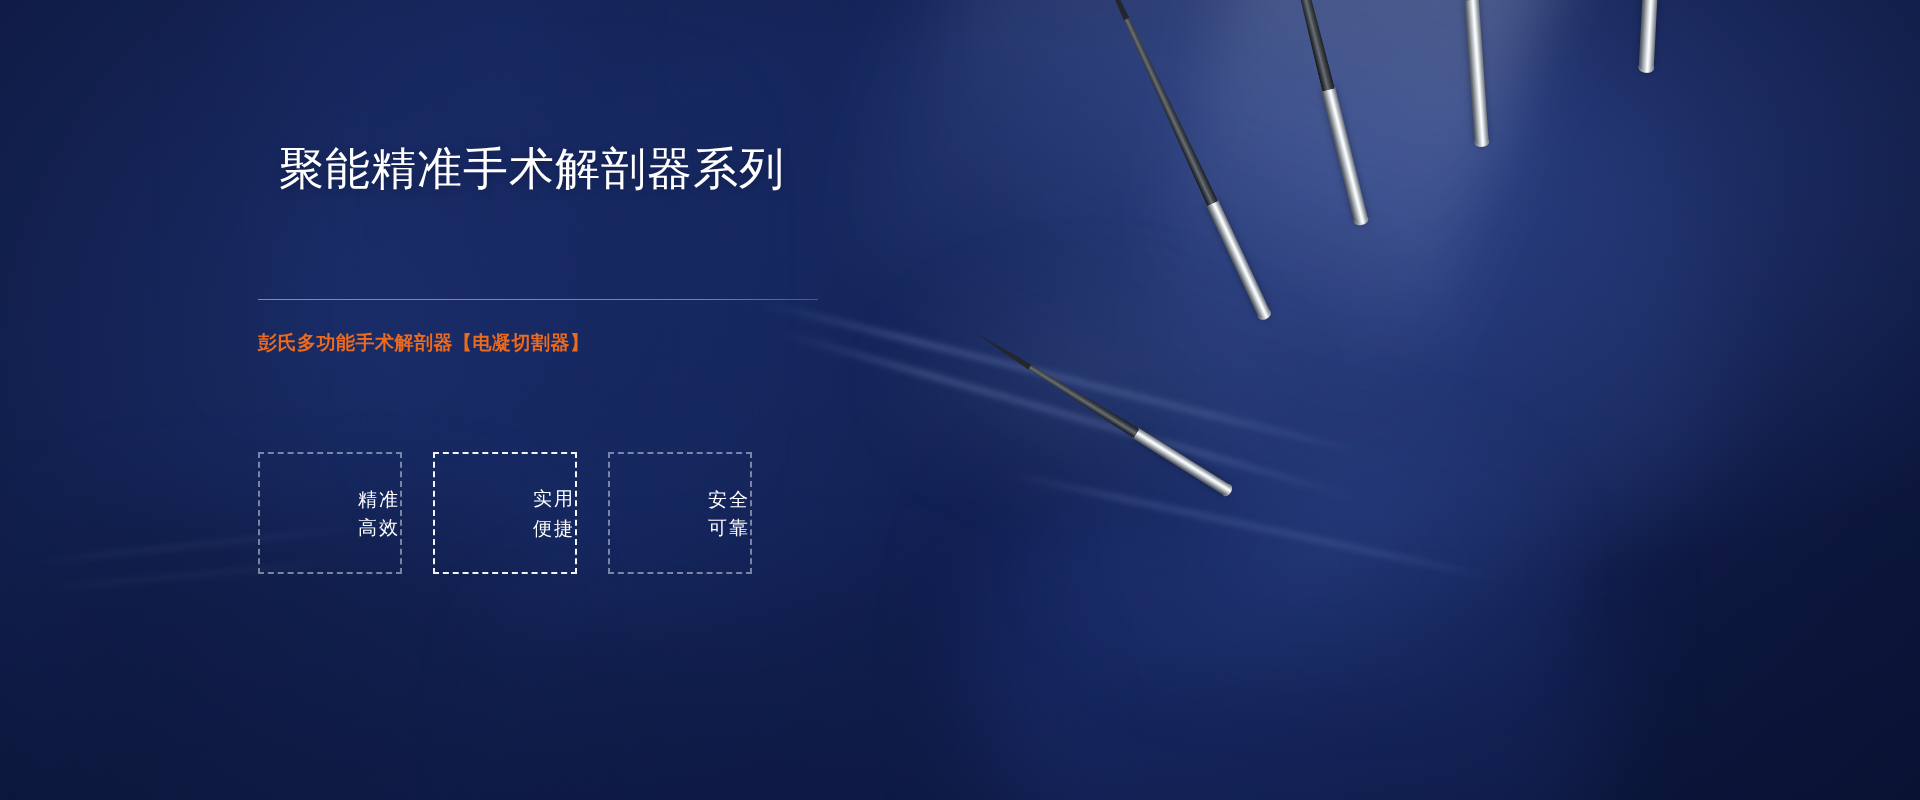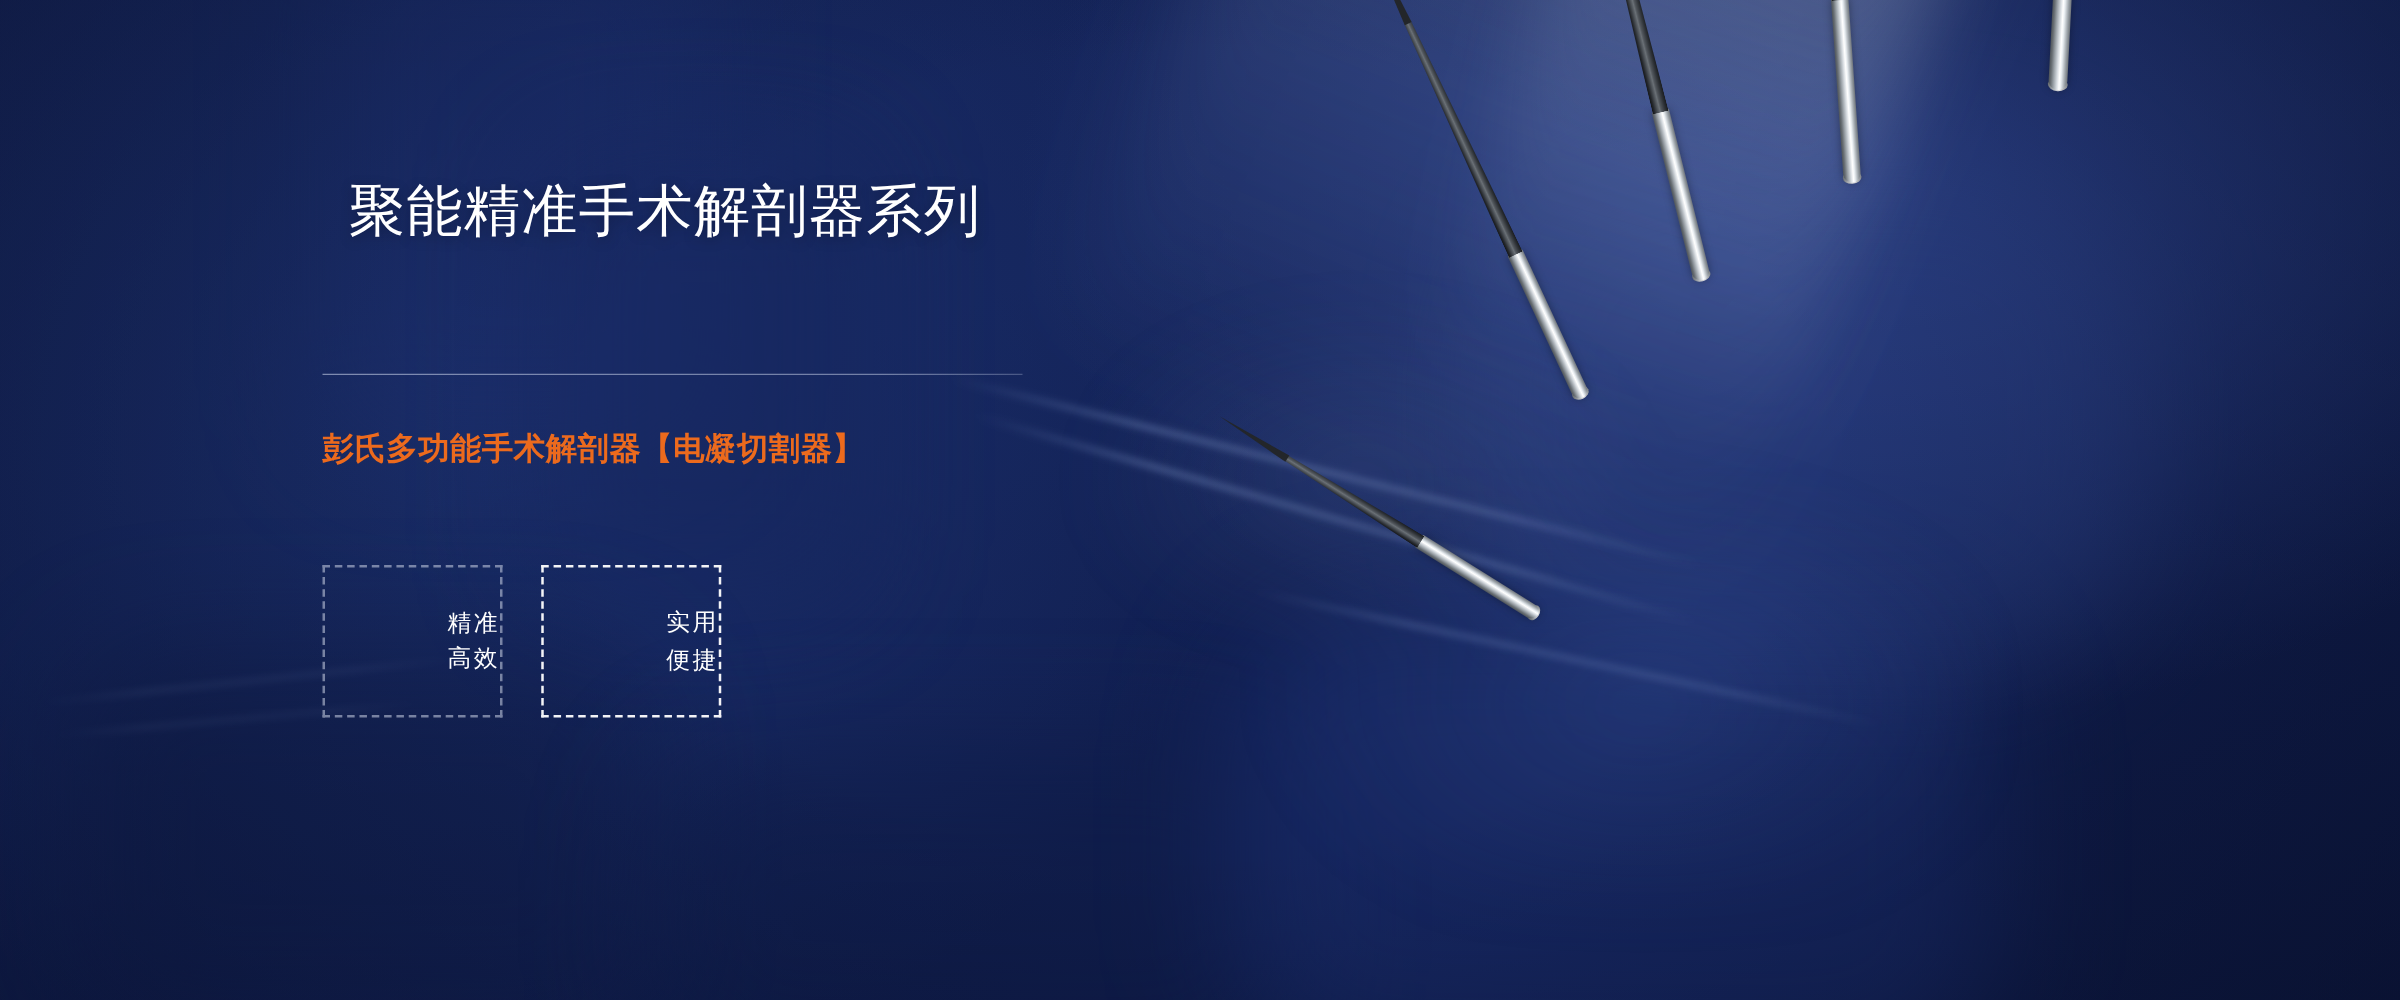--- a/index.html
+++ b/index.html
@@ -131,24 +131,24 @@
   .divider {
     position: absolute;
     top: 299px;
     left: 2px;
     width: 560px;
     height: 1px;
     background: linear-gradient(to right, rgba(190,200,225,0.62) 0%, rgba(190,200,225,0.55) 80%, rgba(190,200,225,0.30) 100%);
   }
   .subtitle {
     position: absolute;
-    top: 342px;
+    top: 330px;
     left: 2px;
     color: #ec6a1d;
-    font-size: 25px;
+    font-size: 19px;
     font-weight: 700;
     letter-spacing: .5px;
     white-space: nowrap;
   }
 
   .badges {
     position: absolute;
     top: 452px;
     left: 2px;
     display: flex;
@@ -291,16 +291,20 @@
 
     <div class="badges">
       <div class="badge dim">
         <span class="line">精准</span>
         <span class="line">高效</span>
       </div>
       <div class="badge bright">
         <span class="line">实用</span>
         <span class="line">便捷</span>
       </div>
+      <div class="badge dim">
+        <span class="line">安全</span>
+        <span class="line">可靠</span>
+      </div>
     </div>
   </div>
 
 </div>
 
 </body></html>

